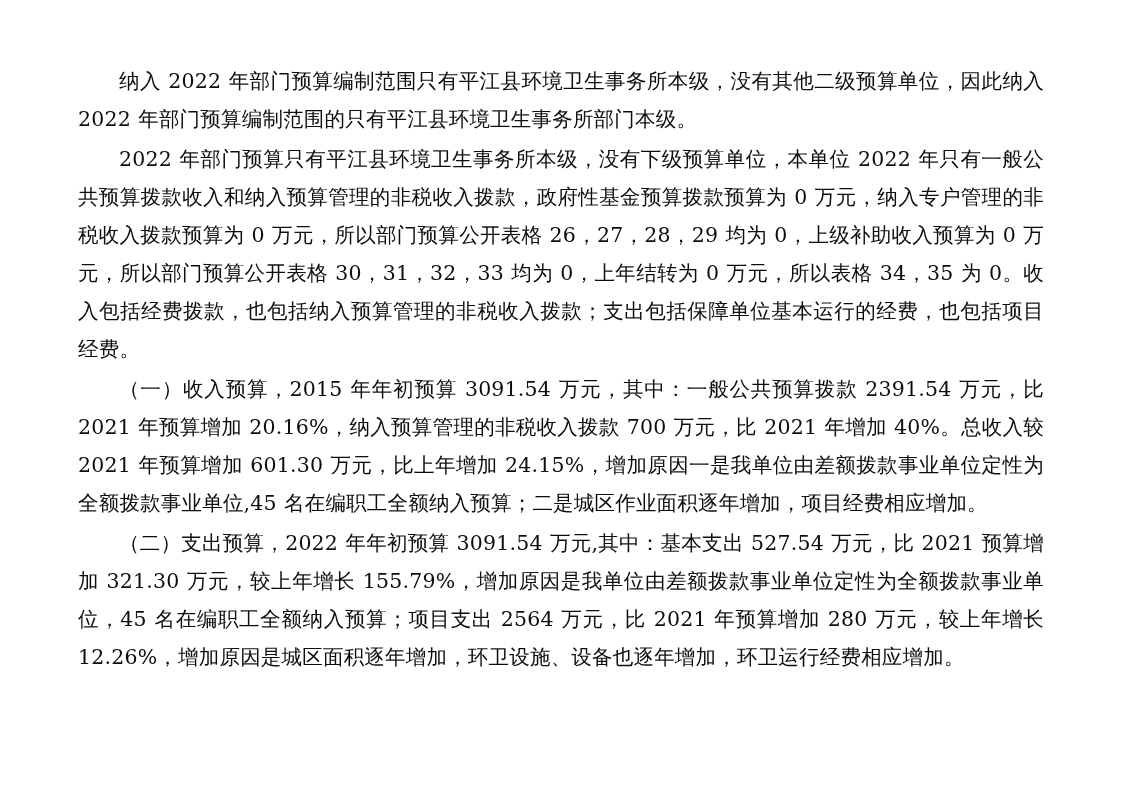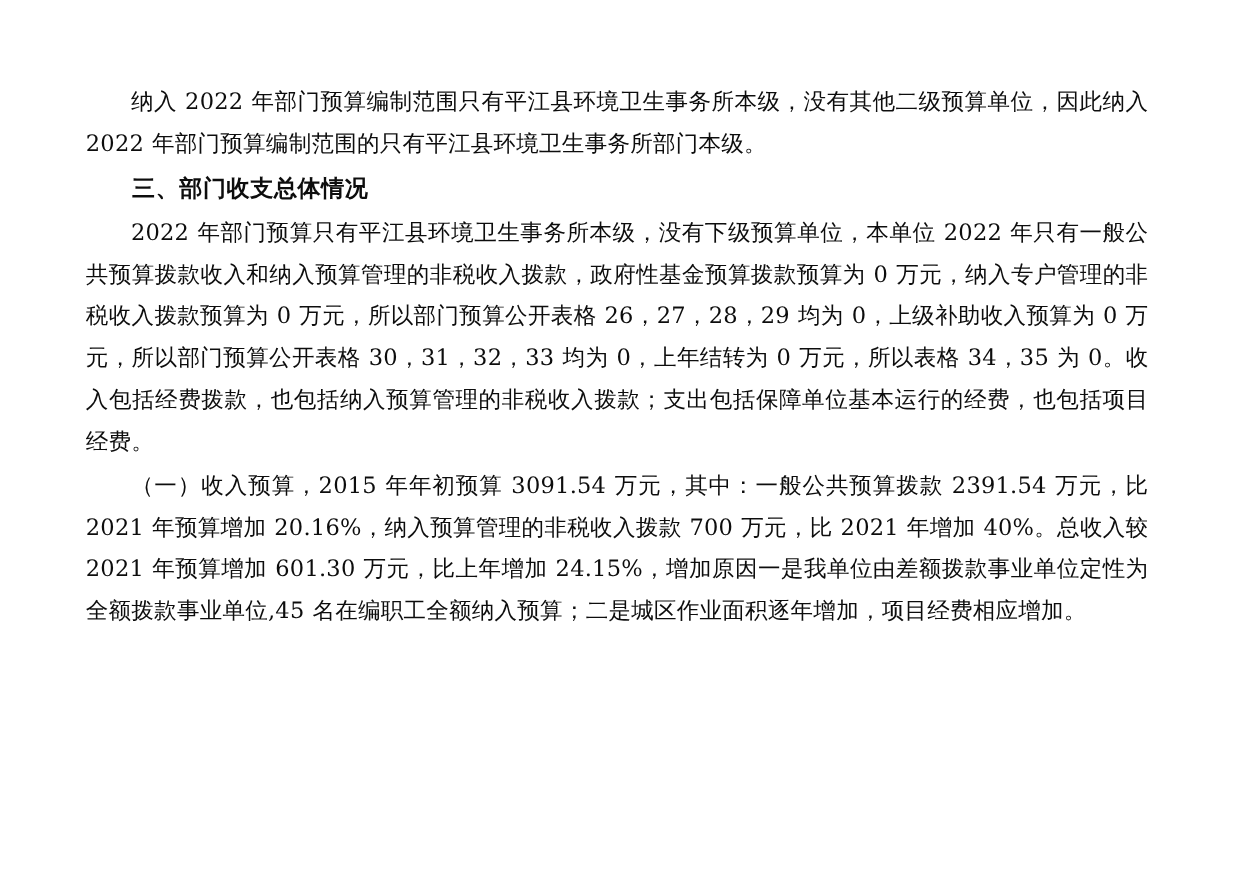--- a/index.html
+++ b/index.html
@@ -29,41 +29,41 @@
     margin: 0 0 2px 0;
     font-size: 20.5px;
     line-height: 38px;
     text-align: justify;
     text-justify: inter-ideograph;
     text-indent: 2em;
     letter-spacing: 0.2px;
     word-spacing: 0.5px;
   }
   p.para.first {
-    margin-top: 11px;
+    margin-top: 0;
   }
   h2.section-heading {
     margin: 3px 0 2px 0;
     font-size: 21px;
     line-height: 38px;
     font-weight: bold;
     text-indent: 2em;
     letter-spacing: 0.5px;
     font-family: "DejaVu Sans", "Liberation Sans", sans-serif;
   }
 </style>
 </head>
 <body>
 
 <div class="page">
   <div class="doc-body">
 
     <p class="para first">纳入 2022 年部门预算编制范围只有平江县环境卫生事务所本级，没有其他二级预算单位，因此纳入 2022 年部门预算编制范围的只有平江县环境卫生事务所部门本级。</p>
 
-    <h2 class="section-heading">三、部门收支总体情况</h2>
 
     <p class="para">2022 年部门预算只有平江县环境卫生事务所本级，没有下级预算单位，本单位 2022 年只有一般公共预算拨款收入和纳入预算管理的非税收入拨款，政府性基金预算拨款预算为 0 万元，纳入专户管理的非税收入拨款预算为 0 万元，所以部门预算公开表格 26，27，28，29 均为 0，上级补助收入预算为 0 万元，所以部门预算公开表格 30，31，32，33 均为 0，上年结转为 0 万元，所以表格 34，35 为 0。收入包括经费拨款，也包括纳入预算管理的非税收入拨款；支出包括保障单位基本运行的经费，也包括项目经费。</p>
 
     <p class="para">（一）收入预算，2015 年年初预算 3091.54 万元，其中：一般公共预算拨款 2391.54 万元，比 2021 年预算增加 20.16%，纳入预算管理的非税收入拨款 700 万元，比 2021 年增加 40%。总收入较 2021 年预算增加 601.30 万元，比上年增加 24.15%，增加原因一是我单位由差额拨款事业单位定性为全额拨款事业单位,45 名在编职工全额纳入预算；二是城区作业面积逐年增加，项目经费相应增加。</p>
 
+    <p class="para">（二）支出预算，2022 年年初预算 3091.54 万元,其中：基本支出 527.54 万元，比 2021 预算增加 321.30 万元，较上年增长 155.79%，增加原因是我单位由差额拨款事业单位定性为全额拨款事业单位，45 名在编职工全额纳入预算；项目支出 2564 万元，比 2021 年预算增加 280 万元，较上年增长 12.26%，增加原因是城区面积逐年增加，环卫设施、设备也逐年增加，环卫运行经费相应增加。</p>
 
   </div>
 </div>
 
 </body></html>

